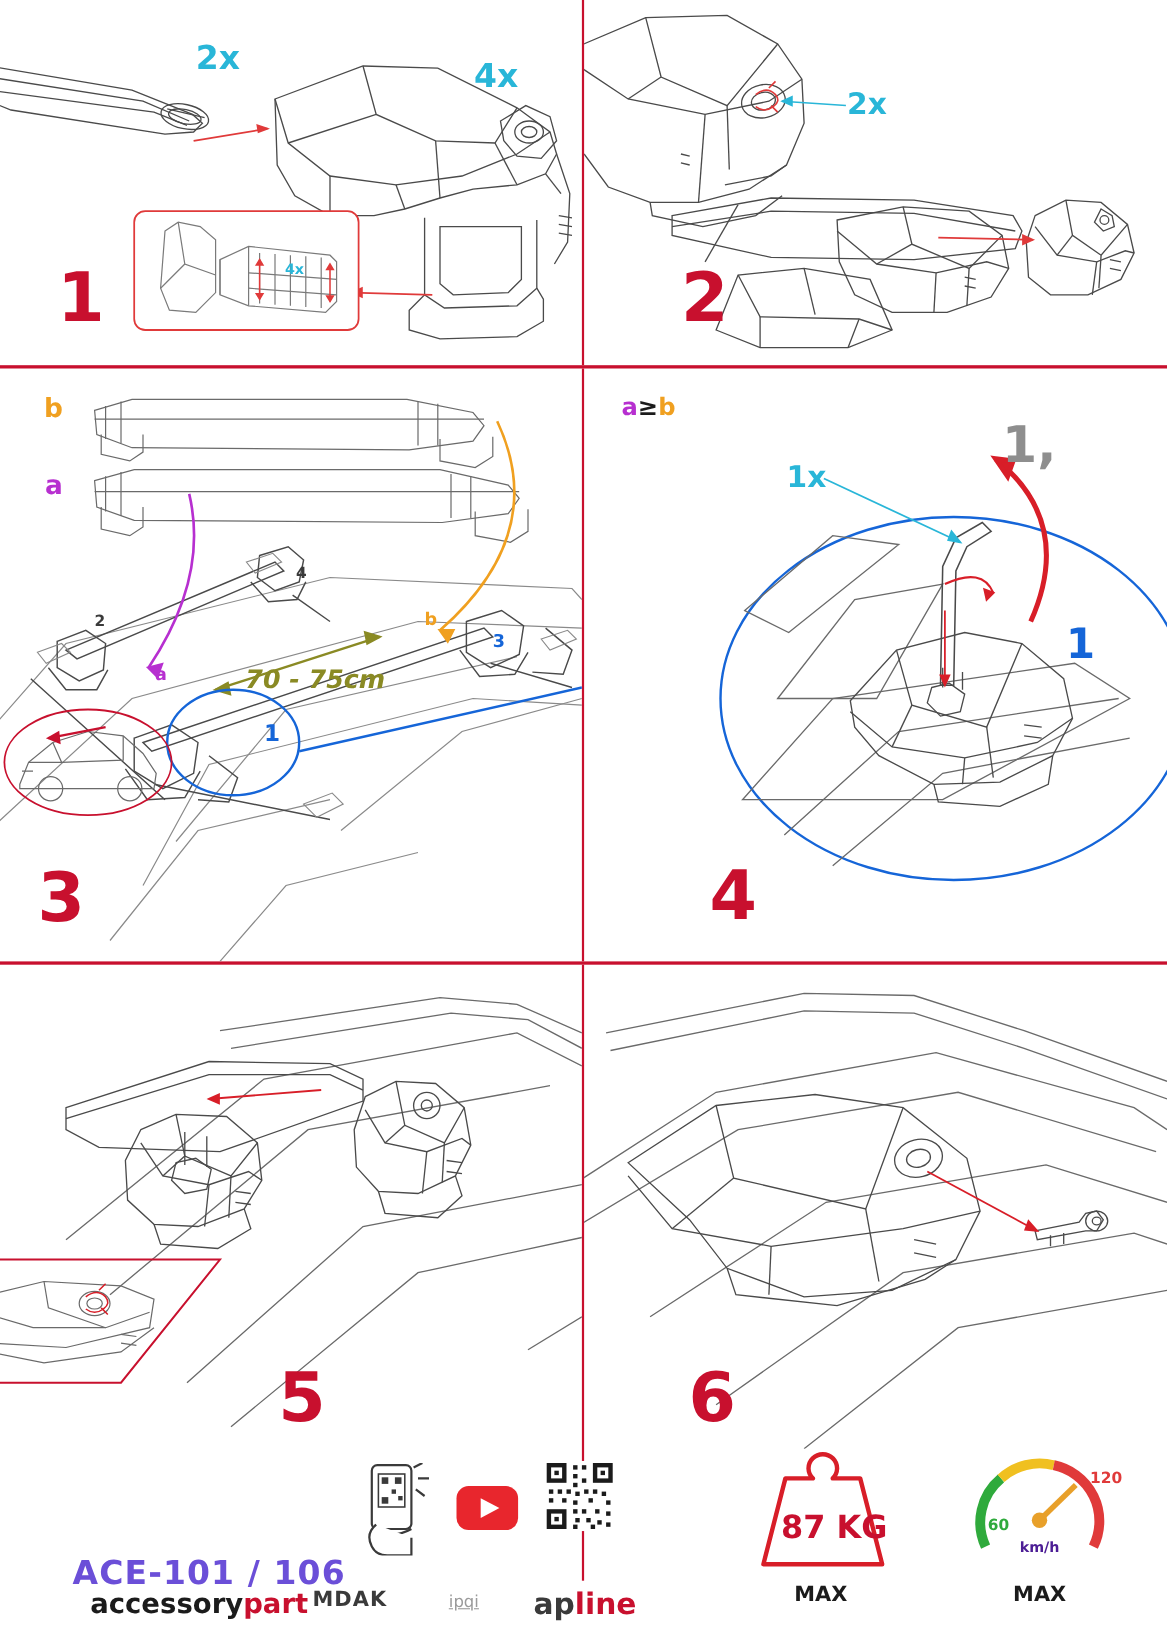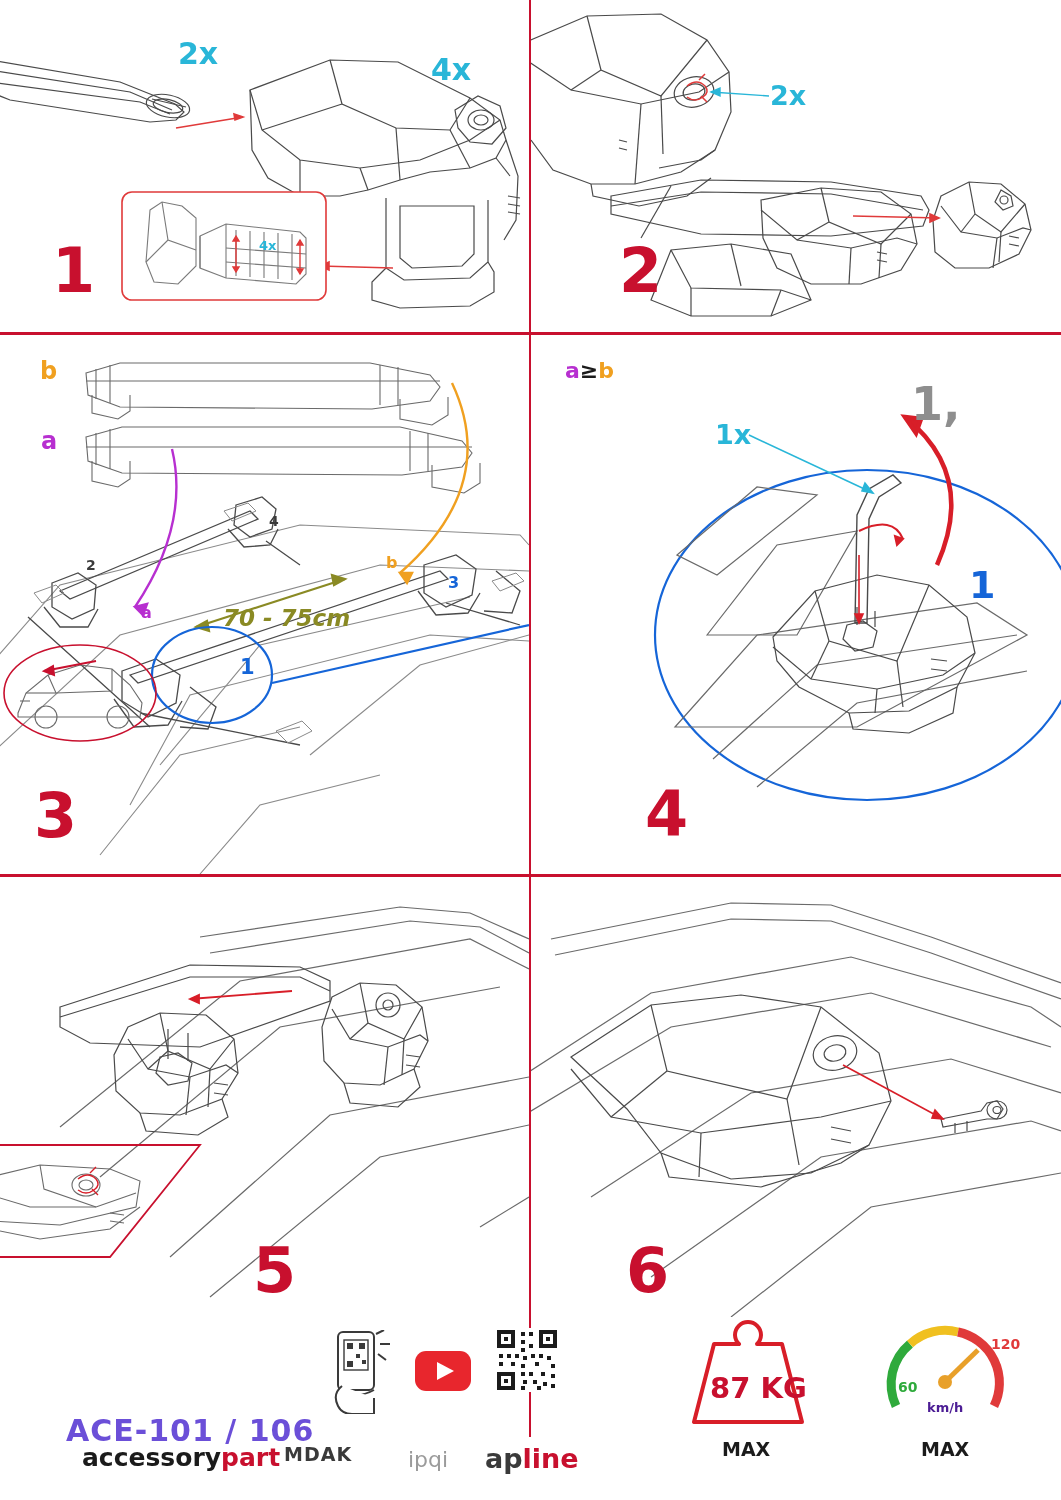--- a/index.html
+++ b/index.html
@@ -15,21 +15,21 @@
   .orange{color:#f0a020;}
   .blue{color:#1565d8;}
   .grey{color:#8e8e8e;}
   .olive{color:#8a8a24;}
   svg{display:block;}
   .footer-brand{position:absolute;font-family:"DejaVu Sans",sans-serif;}
   .ace{font-size:30px;font-weight:700;color:#6b4fd8;letter-spacing:1px;}
   .acc1{font-size:25px;font-weight:700;color:#1b1b1b;}
   .acc2{font-size:25px;font-weight:700;color:#c8102e;}
   .mdak{font-size:19px;font-weight:700;color:#3a3a3a;letter-spacing:1px;}
-  .ipqi{font-size:22px;color:#9b9b9b;}
+  .ipqi{font-size:15px;color:#9b9b9b;text-decoration:underline;}
   .apl1{font-size:27px;font-weight:700;color:#3a3a3a;}
   .apl2{font-size:27px;font-weight:700;color:#c8102e;}
   .maxtxt{position:absolute;font-size:19px;font-weight:700;color:#1b1b1b;font-family:"DejaVu Sans",sans-serif;}
   .kg{position:absolute;font-size:29px;font-weight:700;color:#c8102e;font-family:"DejaVu Sans",sans-serif;}
 </style>
 </head>
 <body>
 
 <div class="sheet">
 

